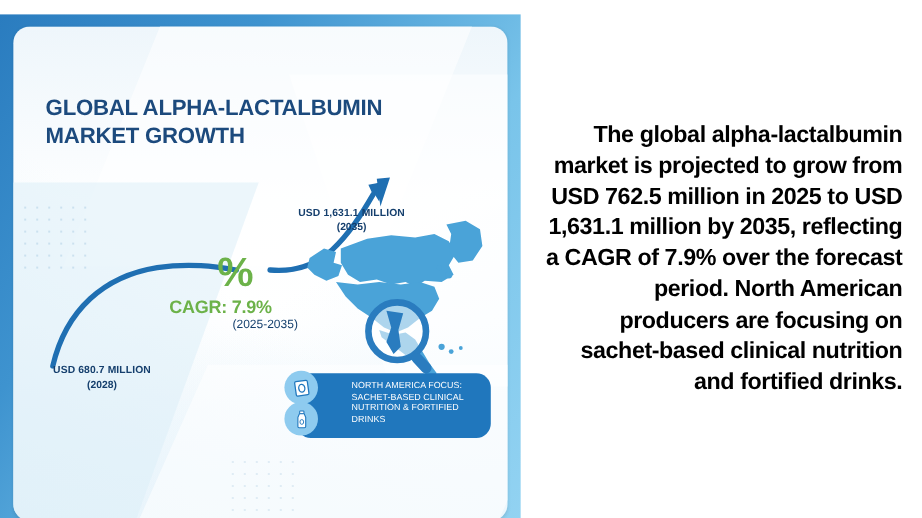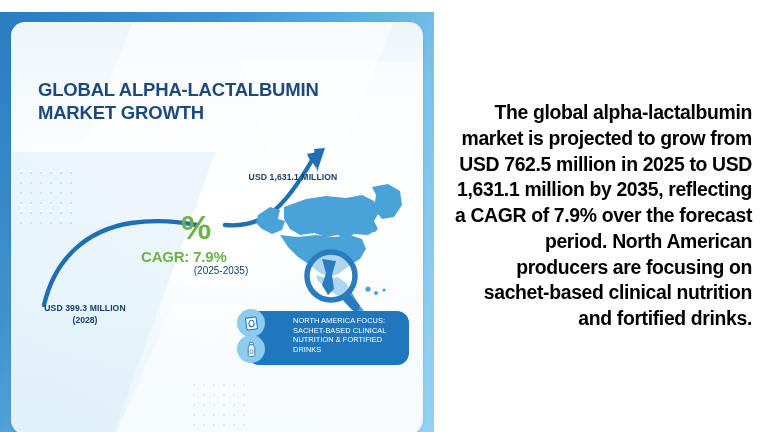--- a/index.html
+++ b/index.html
@@ -132,24 +132,25 @@
     <svg id="growth-arrow-svg" viewBox="0 0 412 412" xmlns="http://www.w3.org/2000/svg">
       <path d="M33,283 C44,236 76,208 120,201 C147,197 168,200 186,203" fill="none" stroke="#1f6fb2" stroke-width="4.4" stroke-linecap="round"></path>
       <path d="M214,203 C236,205 252,199 266,186 C280,173 290,157 300,140" fill="none" stroke="#1f6fb2" stroke-width="4.4" stroke-linecap="round"></path>
       <path d="M297,133 L309,129 L305,146 Z" fill="#1f6fb2"></path>
       <path d="M300,141 L296,132 L306,130 Z" fill="#1f6fb2"></path>
       <polygon points="303,127 314,126 306,150" fill="#1f6fb2"></polygon>
     </svg>
 
     <div class="callout" id="callout-end">
       <span class="amount">USD 1,631.1 MILLION</span>
+      <span class="year">(2035)</span>
     </div>
 
     <div class="callout" id="callout-start">
-      <span class="amount">USD 399.3 MILLION</span>
+      <span class="amount">USD 680.7 MILLION</span>
       <span class="year">(2028)</span>
     </div>
 
     <div id="percent-symbol">%</div>
     <div id="cagr-value">CAGR: 7.9%</div>
     <div id="cagr-period">(2025-2035)</div>
 
     <div id="map-wrap">
       <svg id="map-svg" viewBox="0 0 160 150" xmlns="http://www.w3.org/2000/svg">
         <g fill="#4aa3d8">

